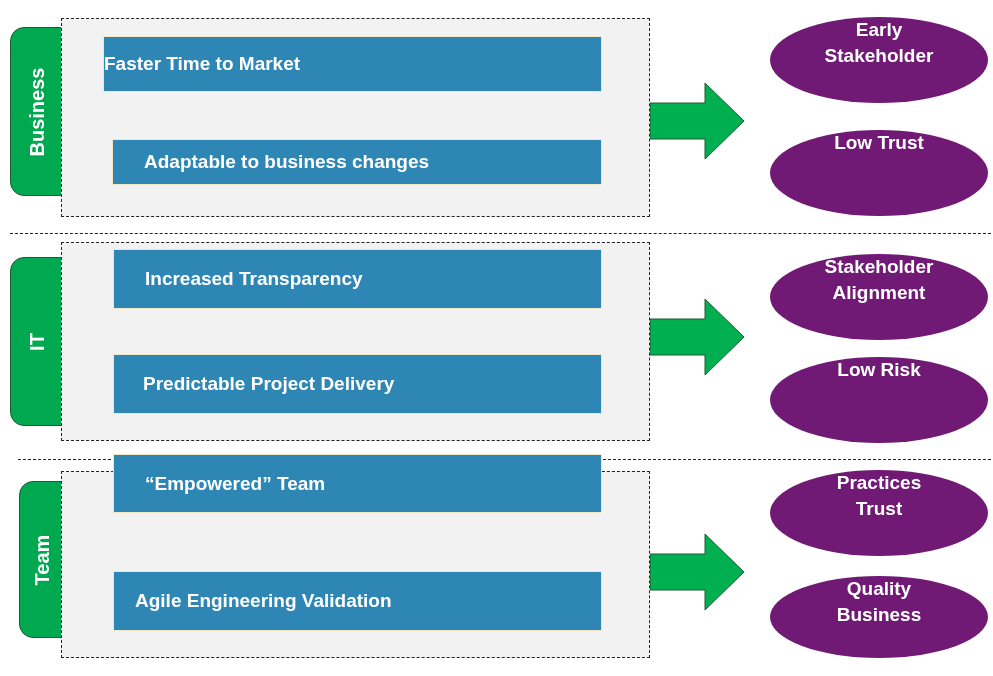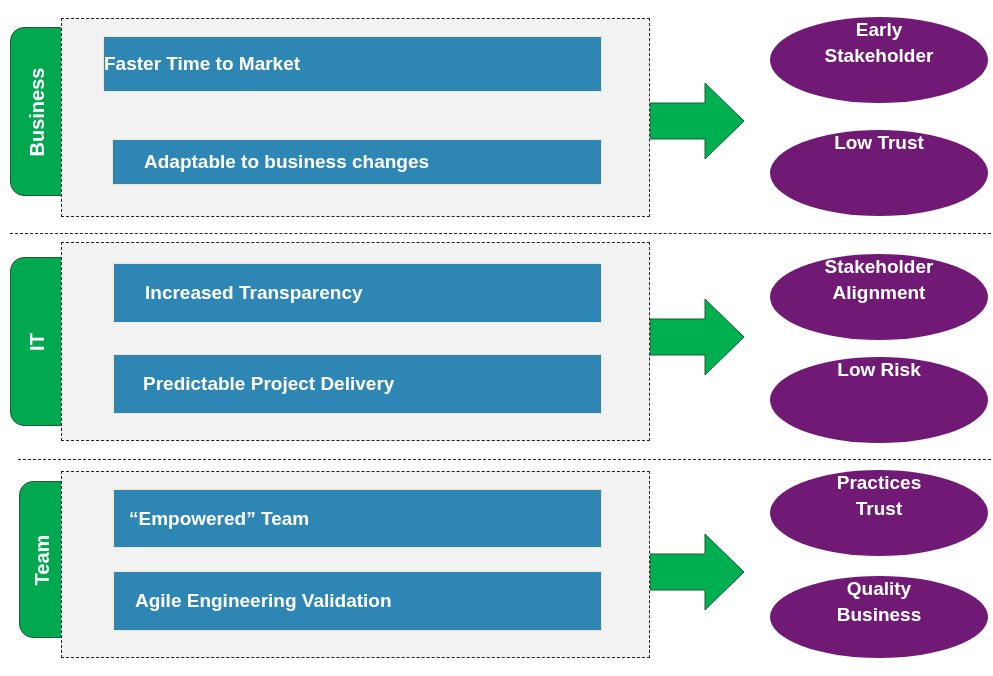--- a/index.html
+++ b/index.html
@@ -43,21 +43,21 @@
       <span>Low Trust</span>
     </div>
 </div>
 
 <div class="abs divider" style="left:10px;top:233px;width:981px;"></div>
 
 <div class="abs tab" style="left:10px;top:257px;width:54px;height:169px;">
   <span class="tab-label">IT</span>
 </div>
 <div class="abs panel" style="left:61px;top:242px;width:589px;height:199px;"></div>
-<div class="abs box" style="left:113px;top:263px;width:489px;height:60px;padding-left:31px;">Increased Transparency</div>
+<div class="abs box" style="left:113px;top:249px;width:489px;height:60px;padding-left:31px;">Increased Transparency</div>
 <div class="abs box" style="left:113px;top:354px;width:489px;height:60px;padding-left:29px;">Predictable Project Delivery</div>
 <svg class="abs arrow" style="left:650px;top:298px;" viewBox="0 0 96 78">
   <polygon points="0,21 55,21 55,1 94,39 55,77 55,57 0,57" fill="#00b050" stroke="#1f5b35" stroke-width="1"></polygon>
 </svg>
 <div class="abs oval" style="left:770px;top:254px;width:218px;height:86px;">
   <div>
       <span>Stakeholder</span>
       <span>Alignment</span>
     </div>
 </div>
@@ -66,21 +66,21 @@
       <span>Low Risk</span>
     </div>
 </div>
 
 <div class="abs divider" style="left:18px;top:459px;width:973px;"></div>
 
 <div class="abs tab" style="left:19px;top:481px;width:45px;height:157px;">
   <span class="tab-label">Team</span>
 </div>
 <div class="abs panel" style="left:61px;top:471px;width:589px;height:187px;"></div>
-<div class="abs box" style="left:113px;top:489px;width:489px;height:59px;padding-left:15px;">“Empowered” Team</div>
+<div class="abs box" style="left:113px;top:454px;width:489px;height:59px;padding-left:31px;">“Empowered” Team</div>
 <div class="abs box" style="left:113px;top:571px;width:489px;height:60px;padding-left:21px;">Agile Engineering Validation</div>
 <svg class="abs arrow" style="left:650px;top:533px;" viewBox="0 0 96 78">
   <polygon points="0,21 55,21 55,1 94,39 55,77 55,57 0,57" fill="#00b050" stroke="#1f5b35" stroke-width="1"></polygon>
 </svg>
 <div class="abs oval" style="left:770px;top:470px;width:218px;height:86px;">
   <div>
       <span>Practices</span>
       <span>Trust</span>
     </div>
 </div>

